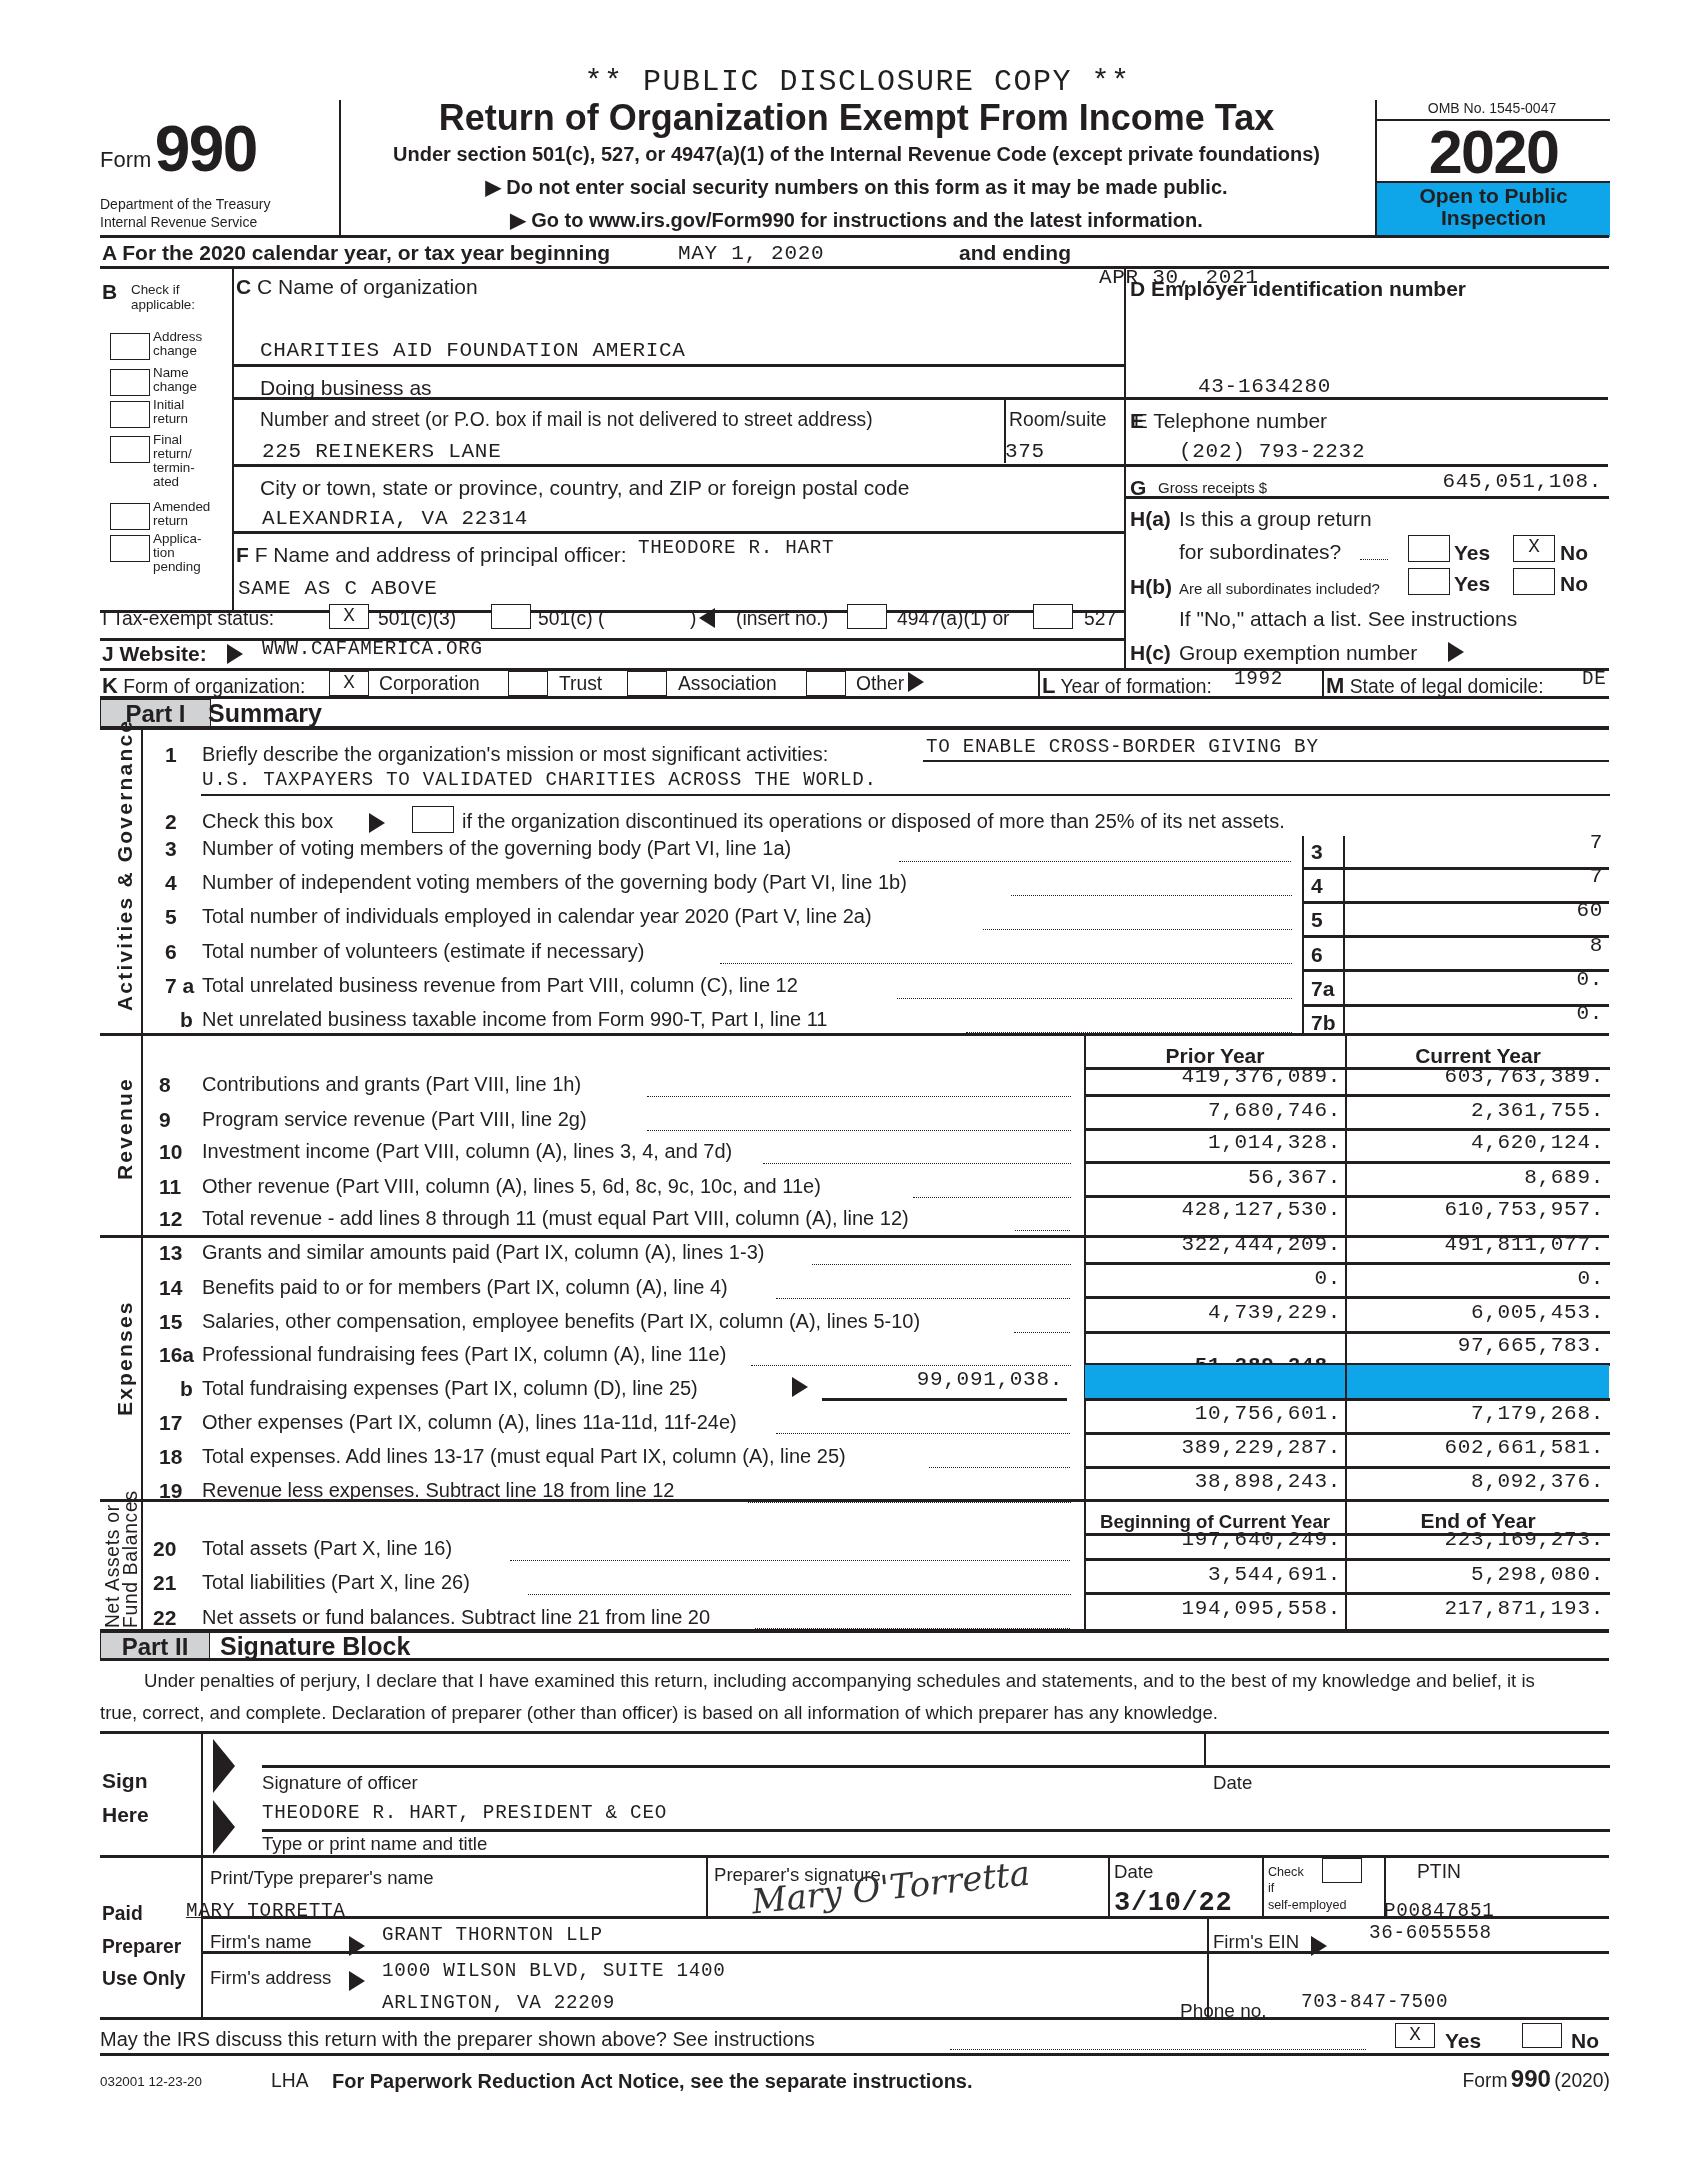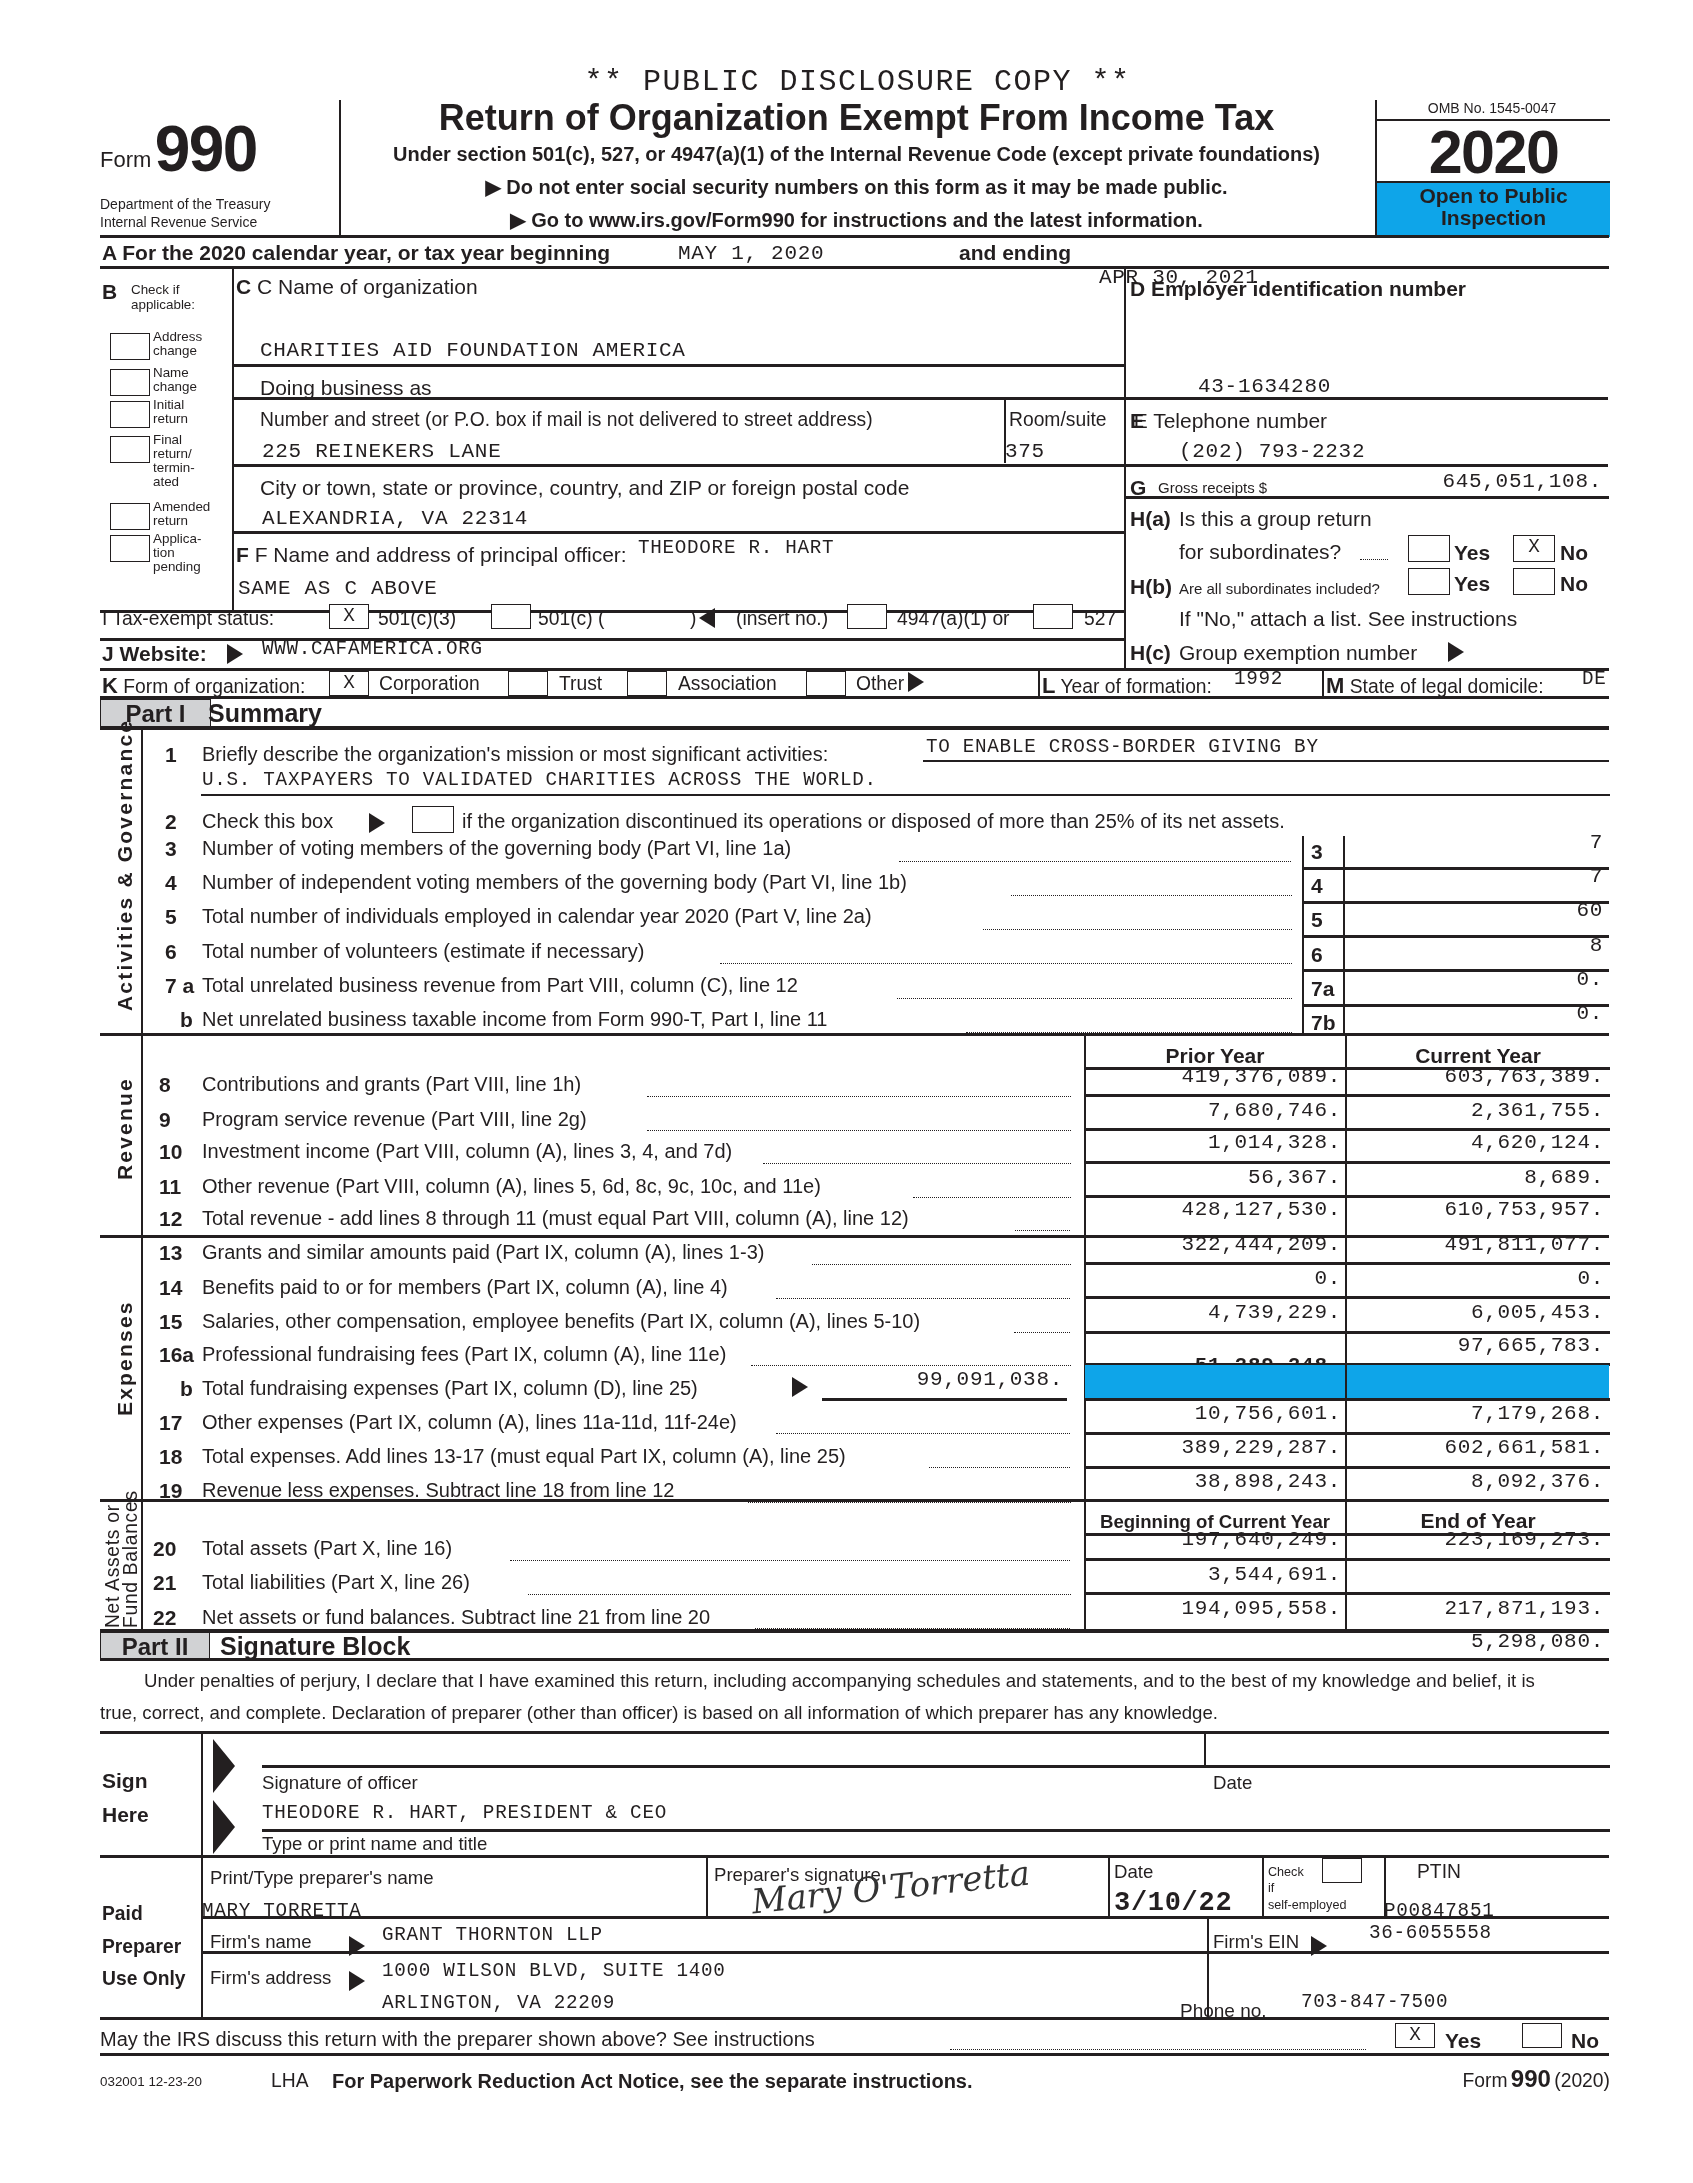--- a/index.html
+++ b/index.html
@@ -367,21 +367,21 @@
     <div class="num" style="left:153px;top:1537px;">20</div>
     <div class="desc" style="left:202px;top:1537px;">Total assets (Part X, line 16)</div>
     <div class="dots" style="left:510px;width:560px;top:1560px;"></div>
     <div class="rval" style="left:1085px;width:256px;top:1528px;">197,640,249.</div>
     <div class="rval" style="left:1347px;width:257px;top:1528px;">223,169,273.</div>
     <div class="hl" style="left:1084px;width:526px;top:1558px;height:3px;"></div>
     <div class="num" style="left:153px;top:1571px;">21</div>
     <div class="desc" style="left:202px;top:1571px;">Total liabilities (Part X, line 26)</div>
     <div class="dots" style="left:528px;width:543px;top:1594px;"></div>
     <div class="rval" style="left:1085px;width:256px;top:1563px;">3,544,691.</div>
-    <div class="rval" style="left:1347px;width:257px;top:1630px;">5,298,080.</div>
+    <div class="rval" style="left:1347px;width:257px;top:1563px;">5,298,080.</div>
     <div class="hl" style="left:1084px;width:526px;top:1592px;height:3px;"></div>
     <div class="num" style="left:153px;top:1606px;">22</div>
     <div class="desc" style="left:202px;top:1606px;">Net assets or fund balances. Subtract line 21 from line 20</div>
     <div class="dots" style="left:755px;width:315px;top:1628px;"></div>
     <div class="rval" style="left:1085px;width:256px;top:1597px;">194,095,558.</div>
     <div class="rval" style="left:1347px;width:257px;top:1597px;">217,871,193.</div>
   </div>
 
 <div class="hl" style="left:100px;width:1509px;top:1629px;height:3.7px;"></div>
 <div class="partbox" style="left:100px;top:1632px;width:110px;height:28px;">Part II</div>
@@ -406,21 +406,21 @@
 <div class="val" style="left:262px;top:1802px;font-size:19.3px;">THEODORE R. HART, PRESIDENT &amp; CEO</div>
 <div class="hl" style="left:262px;width:1348px;top:1829px;height:3px;"></div>
 <div class="lbl" style="left:262px;top:1833px;font-size:18.6px;">Type or print name and title</div>
 <div class="hl" style="left:100px;width:1509px;top:1855px;height:3px;"></div>
 
 <div class="lbl bold" style="left:102px;top:1903px;font-size:19.3px;">Paid</div>
 <div class="lbl bold" style="left:102px;top:1936px;font-size:19.3px;">Preparer</div>
 <div class="lbl bold" style="left:102px;top:1968px;font-size:19.3px;">Use Only</div>
 
 <div class="lbl" style="left:210px;top:1867px;font-size:18.6px;">Print/Type preparer's name</div>
-<div class="val" style="left:202px;top:1900px;font-size:19.3px;text-decoration:underline;">MARY  TORRETTA</div>
+<div class="val" style="left:186px;top:1900px;font-size:19.3px;text-decoration:underline;">MARY  TORRETTA</div>
 <div class="vl" style="left:706px;top:1856px;height:61px;"></div>
 <div class="lbl" style="left:714px;top:1864px;font-size:18.6px;">Preparer's signature</div>
 <div class="abs" style="left:751px;top:1867px;font-family:'DejaVu Serif', serif;font-style:italic;font-size:34px;color:#333;transform:rotate(-6deg);white-space:nowrap;">Mary O'Torretta</div>
 <div class="vl" style="left:1108px;top:1856px;height:61px;"></div>
 <div class="lbl" style="left:1114px;top:1861px;font-size:18.6px;">Date</div>
 <div class="val" style="left:1114px;top:1888px;font-size:27px;font-weight:bold;">3/10/22</div>
 <div class="vl" style="left:1262px;top:1856px;height:61px;"></div>
 <div class="abs" style="left:1268px;top:1864px;font-size:12.6px;line-height:16.4px;">
   <div>Check</div>
   <div>if</div>

